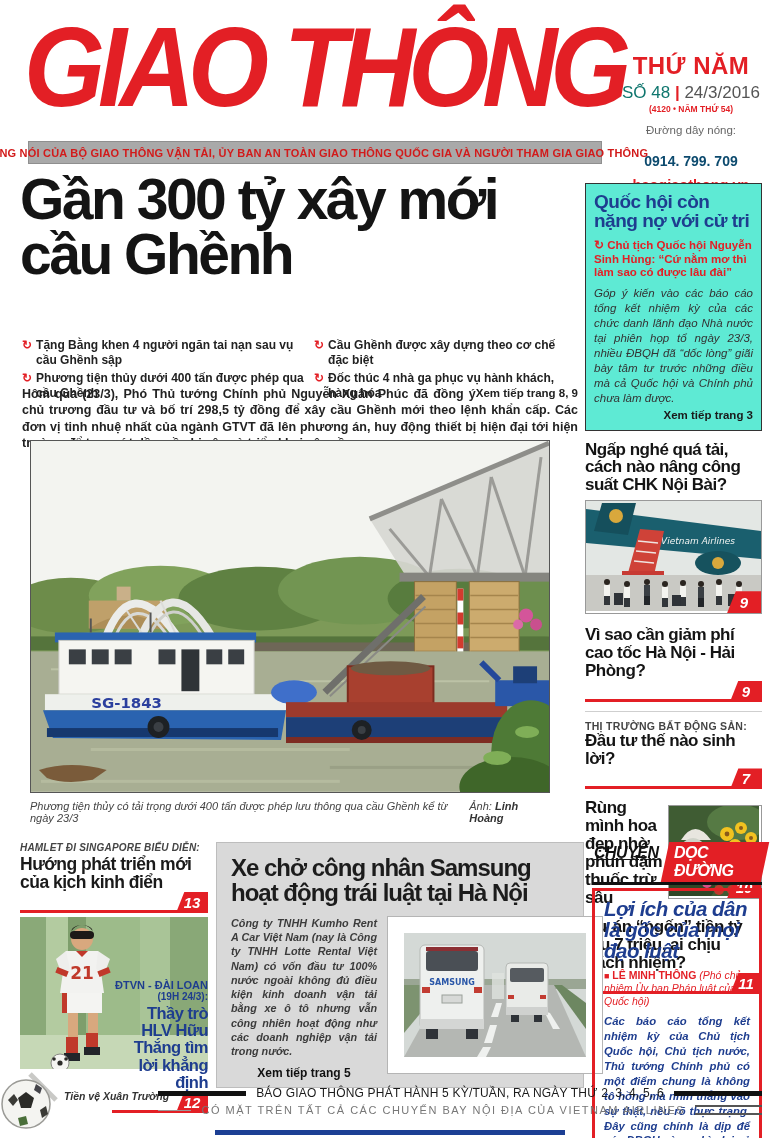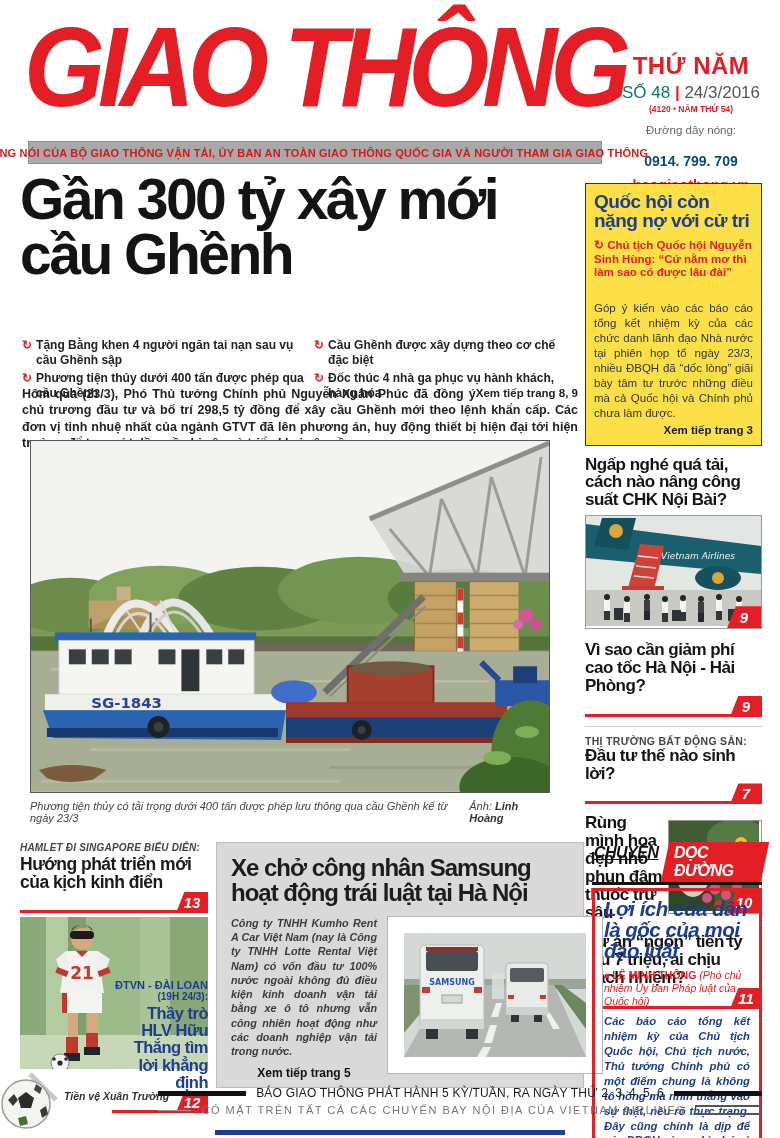--- a/index.html
+++ b/index.html
@@ -35,24 +35,24 @@
   .deck .cont{float:right;font-size:11.5px;}
   .mainphoto{position:absolute;left:30px;top:440px;width:520px;height:353px;
              border:1px solid #555;box-sizing:border-box;background:#eef0ea;}
   .mainphoto svg{display:block;width:100%;height:100%;}
   .caption-row{position:absolute;left:30px;top:800px;width:520px;display:flex;
                justify-content:space-between;font-size:11px;font-style:italic;color:#444;}
   .caption-row .credit b{color:#333;}
 
   
   .sidebar{position:absolute;left:585px;top:183px;width:177px;}
-  .side-box{border:1px solid #333;background:#fde047;padding:8px 8px 9px;box-sizing:border-box;}
+  .side-box{border:1px solid #333;background:#5eead4;padding:8px 8px 9px;box-sizing:border-box;}
   .side-box-title{color:#1e3d8f;font-weight:bold;font-size:19px;line-height:1.02;letter-spacing:-0.5px;}
   .side-box-bullet{margin-top:7px;font-size:11.5px;font-weight:bold;color:#e31f25;line-height:1.2;}
-  .side-box-body{margin-top:21px;font-size:11.5px;color:#333;line-height:1.3;text-align:justify;}
+  .side-box-body{margin-top:6px;font-size:11.5px;font-style:italic;color:#333;line-height:1.3;text-align:justify;}
   .side-box-cont{text-align:right;font-weight:bold;font-size:11.5px;margin-top:3px;}
   .side-title{font-weight:bold;font-size:17px;line-height:1.05;letter-spacing:-0.5px;color:#141414;}
   .side-kicker{font-weight:bold;font-size:10.5px;color:#444;letter-spacing:0.3px;}
   .rule{position:relative;height:22px;}
   .rule .line{position:absolute;left:0;right:0;bottom:0;height:3px;background:#e31f25;}
   .pageflag{position:absolute;right:0;bottom:0;width:32px;height:21px;background:#e31f25;
             clip-path:polygon(26% 0,100% 0,100% 100%,0 100%);color:#fff;font-weight:bold;
             font-style:italic;font-size:15px;display:flex;align-items:center;justify-content:center;}
   .imgflag{position:absolute;right:0;bottom:0;width:34px;height:22px;background:#e31f25;
            clip-path:polygon(26% 0,100% 0,100% 100%,0 100%);color:#fff;font-weight:bold;

